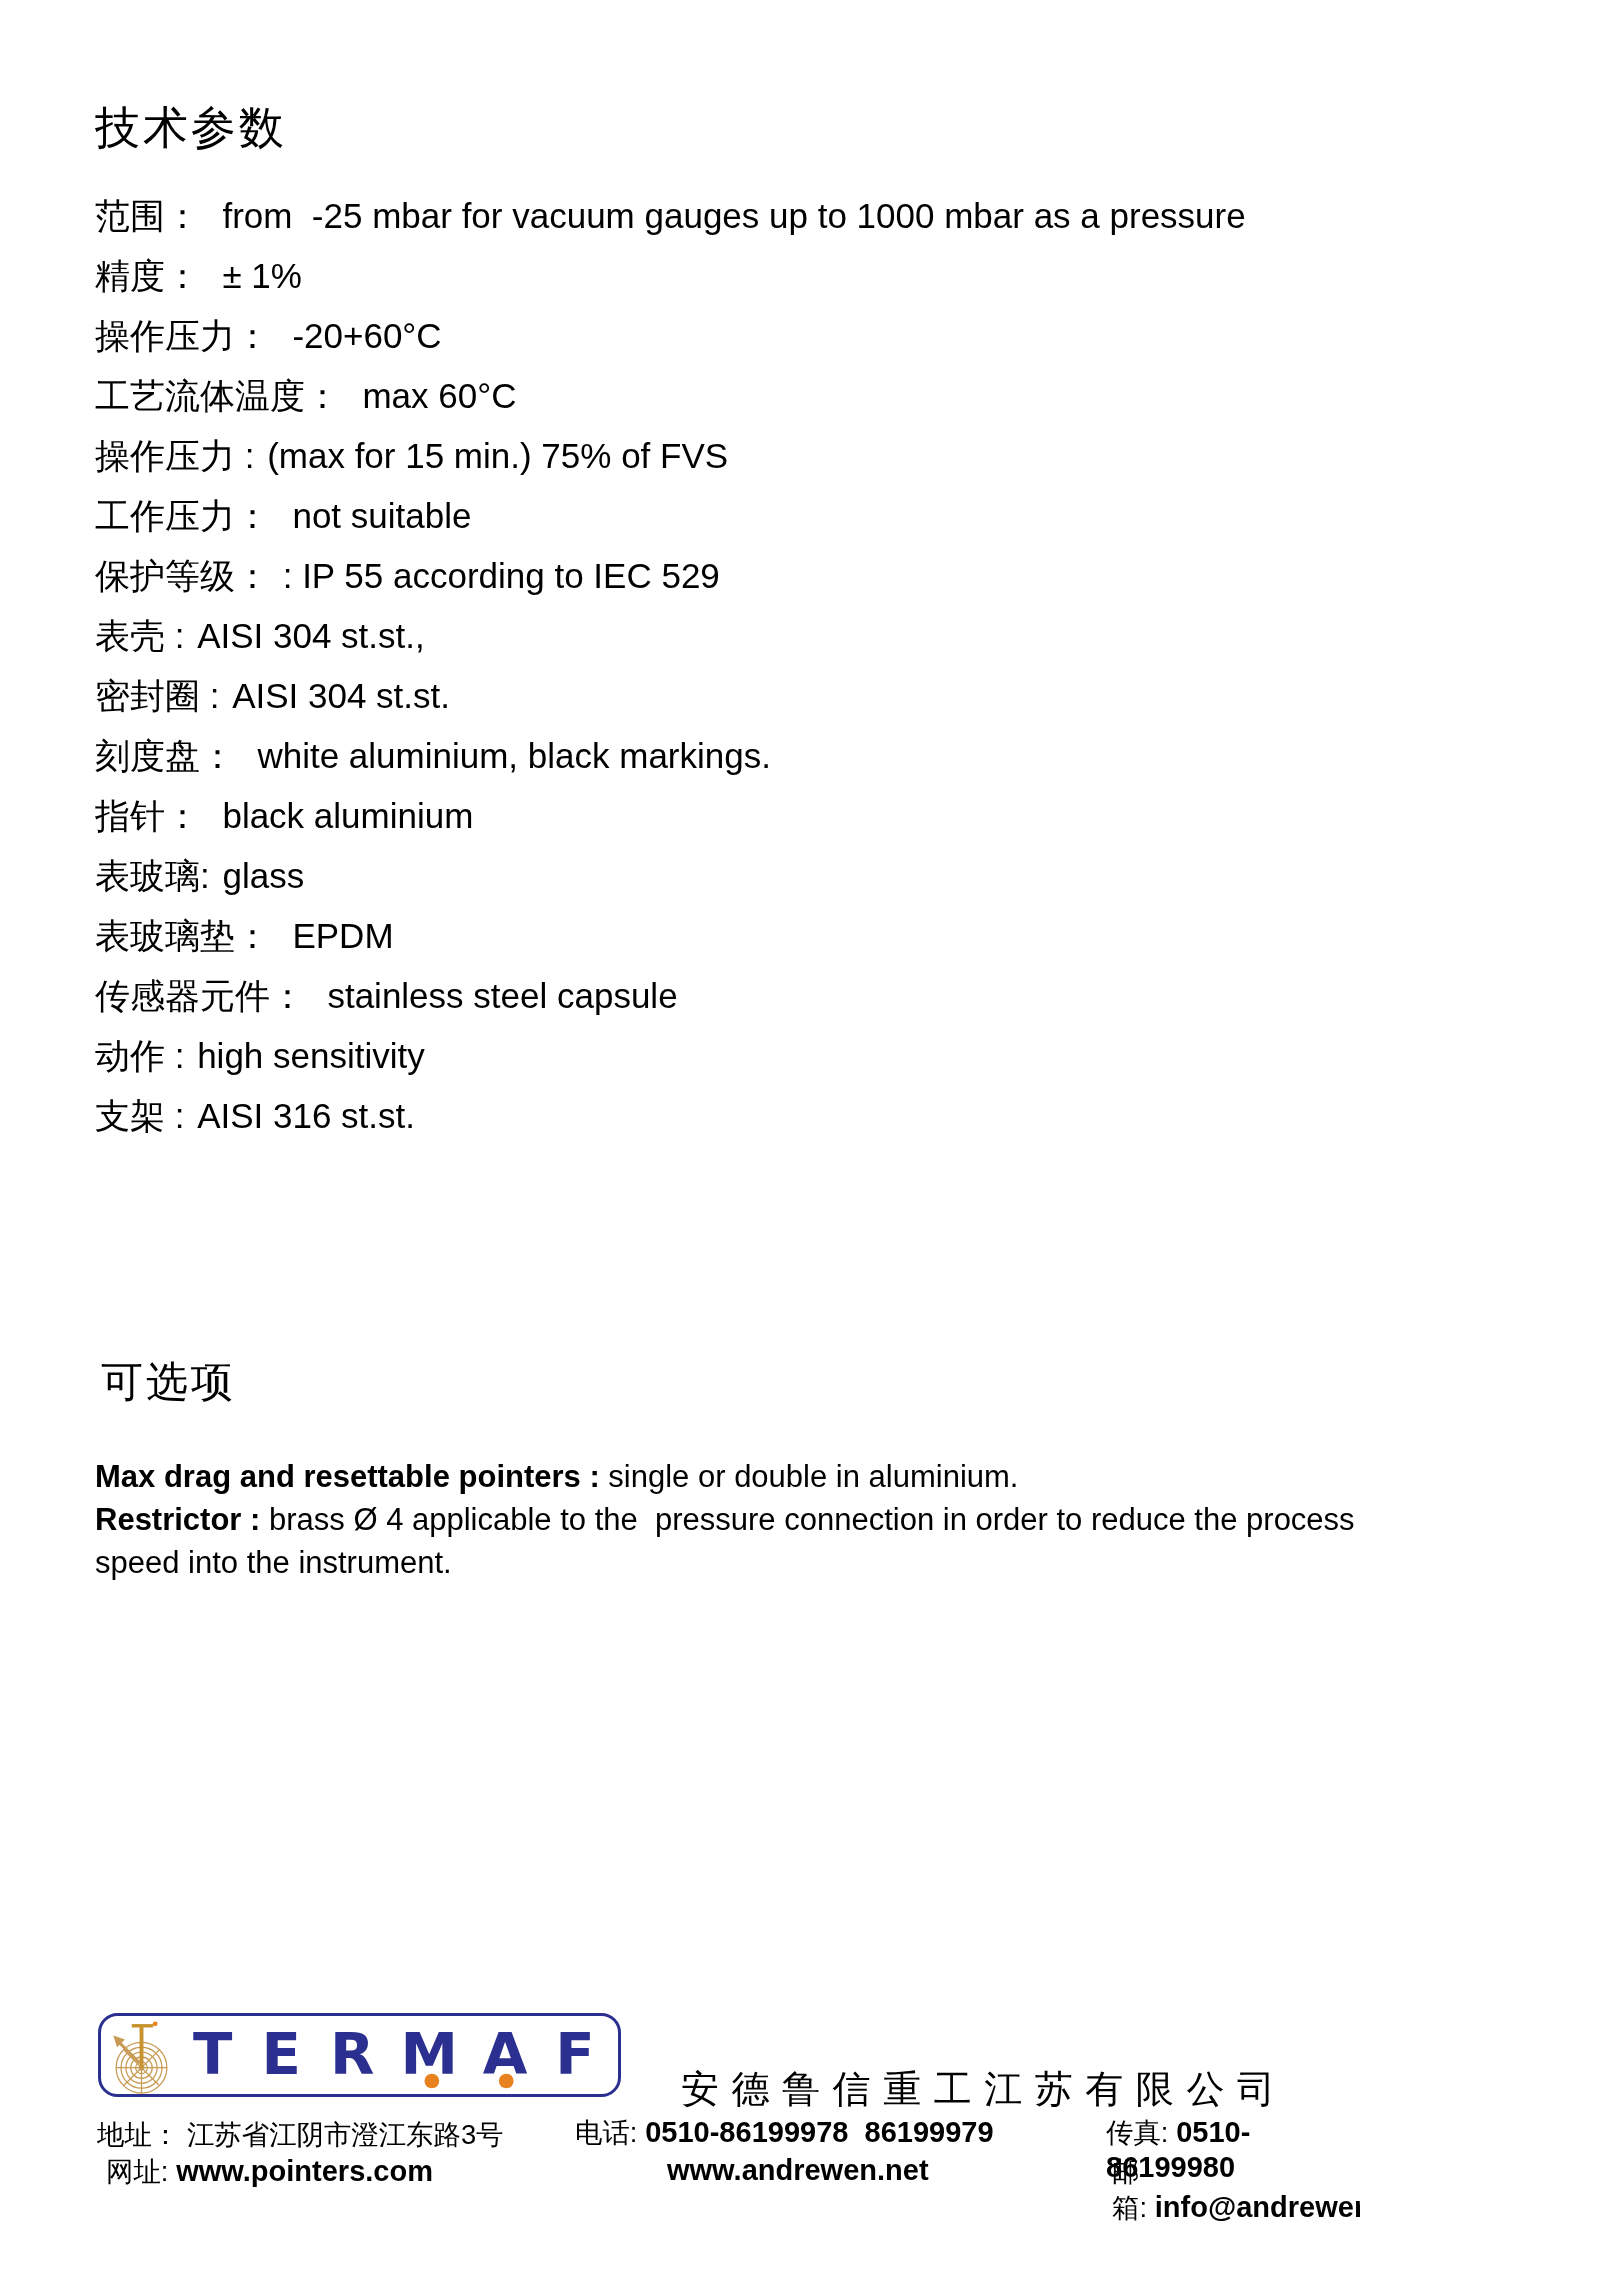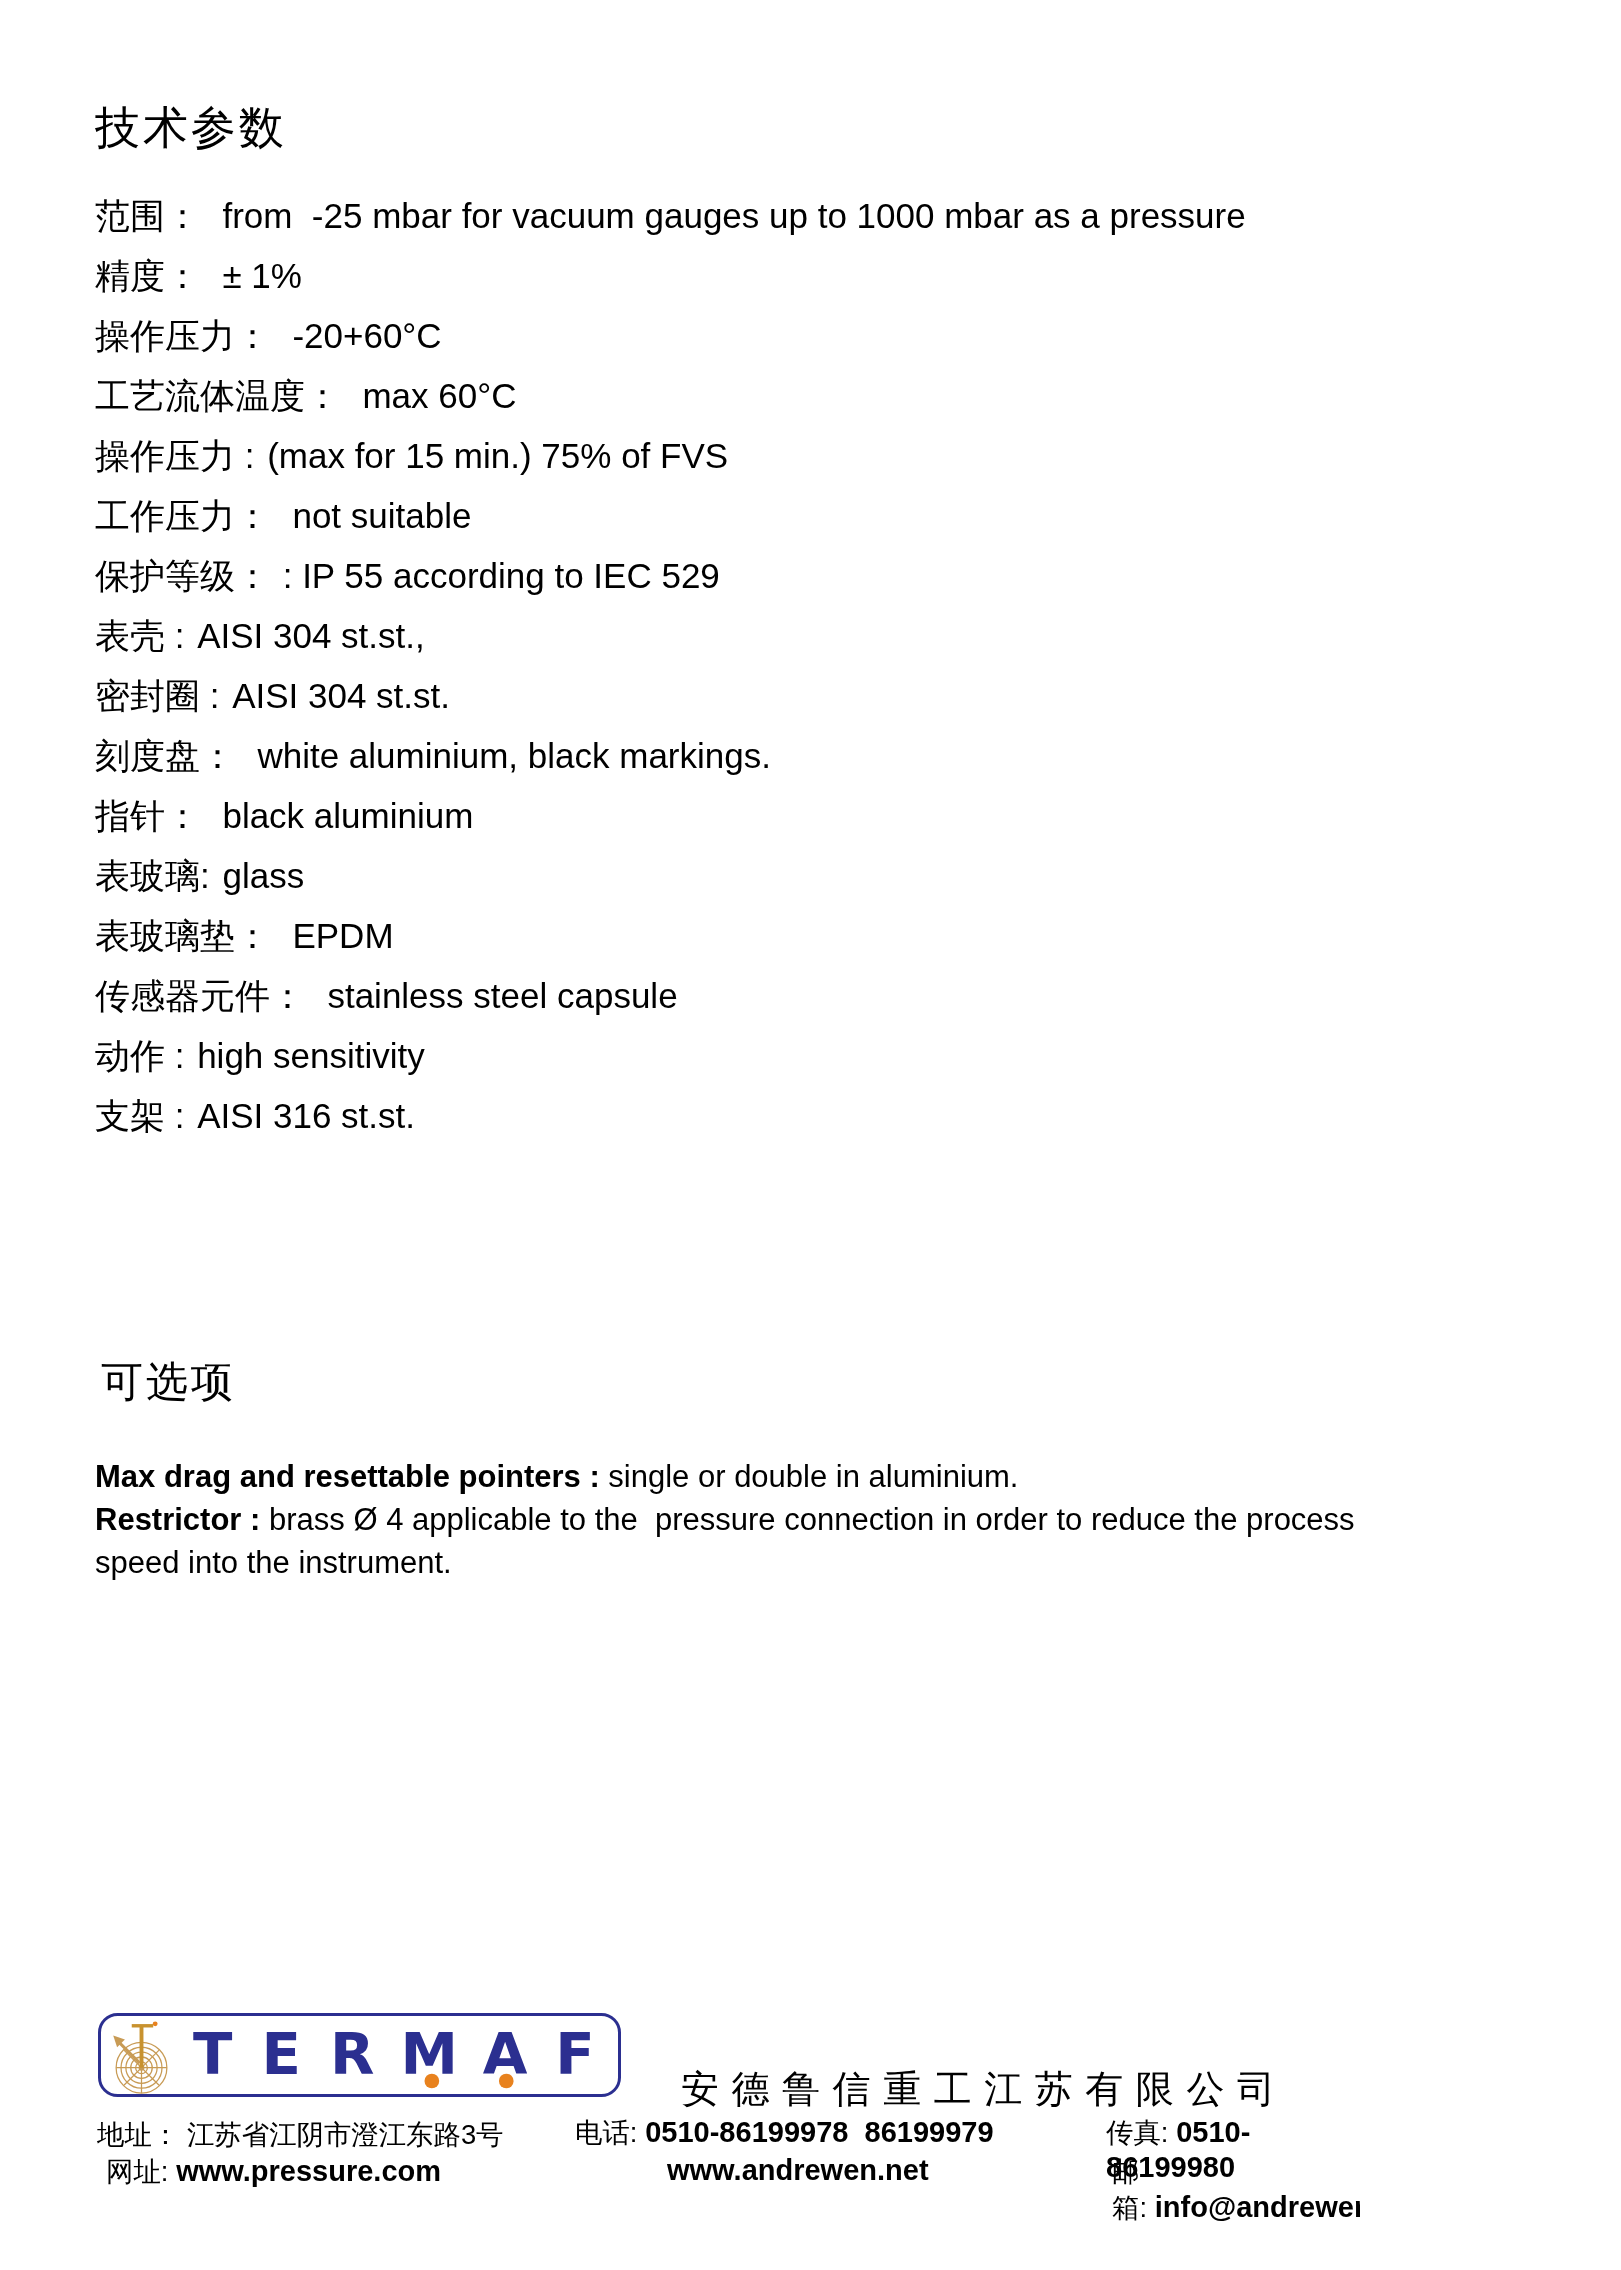--- a/index.html
+++ b/index.html
@@ -127,18 +127,18 @@
       <circle cx="322" cy="57" r="7.5" fill="#E8821E"></circle>
     </svg>
   </div>
 
   <div class="company">安德鲁信重工江苏有限公司</div>
 
   <span class="fitem" style="left:97px;top:2117px;"><span class="f-label">地址：</span><span class="f-plain">江苏省江阴市澄江东路3号</span></span>
   <span class="fitem" style="left:575px;top:2115px;"><span class="f-label">电话:</span><span class="f-strong">0510-86199978  86199979</span></span>
   <span class="fitem" style="left:1106px;top:2115px;"><span class="f-label">传真:</span><span class="f-strong">0510-86199980</span></span>
 
-  <span class="fitem" style="left:106px;top:2154px;"><span class="f-label">网址:</span><span class="f-strong">www.pressure.com</span></span>
+  <span class="fitem" style="left:106px;top:2154px;"><span class="f-label">网址:</span><span class="f-strong">www.pointers.com</span></span>
   <span class="fitem" style="left:667px;top:2154px;"><span class="f-strong">www.andrewen.net</span></span>
   <span class="fitem" style="left:1112px;top:2154px;"><span class="f-label">邮箱:</span><span class="f-strong">info@andrewen</span></span>
 
 </div>
 
 
 </body></html>

